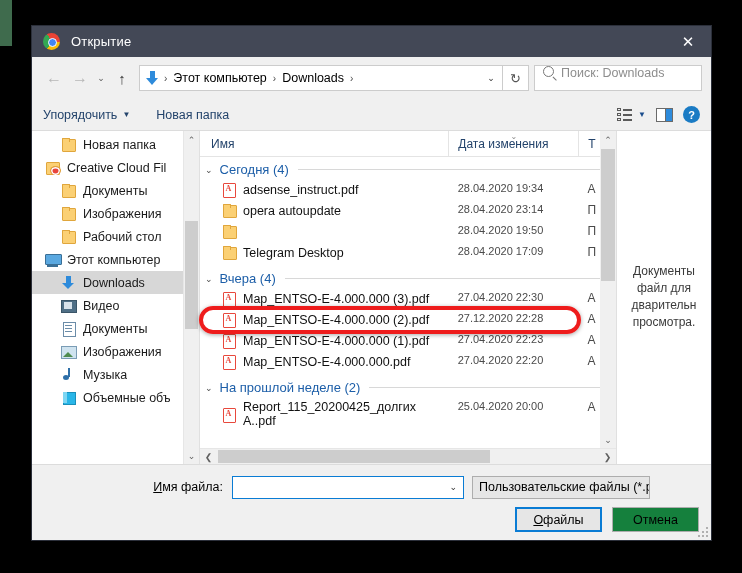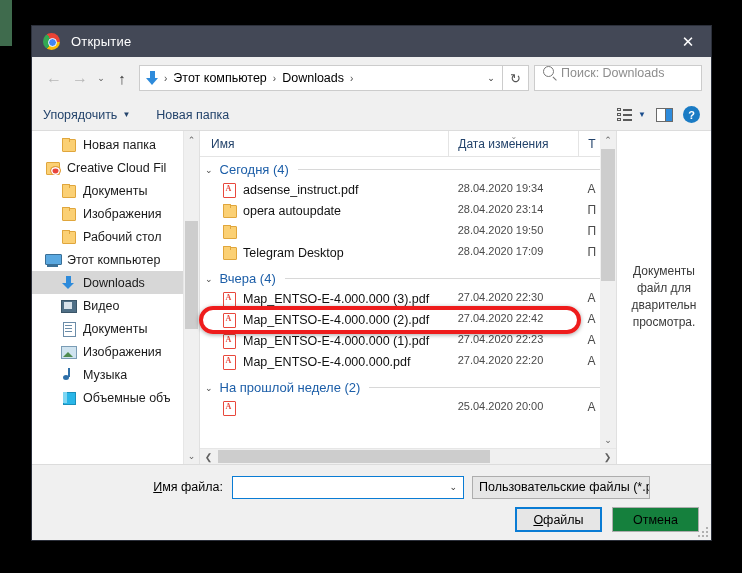--- a/index.html
+++ b/index.html
@@ -559,21 +559,21 @@
                 <span>Map_ENTSO-E-4.000.000 (3).pdf</span>
               </div>
               <div class="cell-date">27.04.2020 22:30</div>
               <div class="cell-type">А</div>
             </div>
             <div class="row">
               <div class="cell-name">
                 <span class="ico-pdf"></span>
                 <span>Map_ENTSO-E-4.000.000 (2).pdf</span>
               </div>
-              <div class="cell-date">27.04.2020 22:42</div>
+              <div class="cell-date">27.12.2020 22:28</div>
               <div class="cell-type">А</div>
             </div>
             <div class="row">
               <div class="cell-name">
                 <span class="ico-pdf"></span>
                 <span>Map_ENTSO-E-4.000.000 (1).pdf</span>
               </div>
               <div class="cell-date">27.04.2020 22:23</div>
               <div class="cell-type">А</div>
             </div>
@@ -586,20 +586,21 @@
               <div class="cell-type">А</div>
             </div>
             <div class="group-head">
               <span class="grp-caret">⌄</span>
               <span>На прошлой неделе (2)</span>
               <span class="grp-rule"></span>
             </div>
             <div class="row">
               <div class="cell-name">
                 <span class="ico-pdf"></span>
+                <span>Report_115_20200425_долгих А..pdf</span>
               </div>
               <div class="cell-date">25.04.2020 20:00</div>
               <div class="cell-type">А</div>
             </div>
           </div>
 
         <div class="fl-sb-v">
           <div class="sb-arrow">⌃</div>
           <div class="sb-thumb" style="top:18px;height:132px;"></div>
           <div class="sb-arrow bottom">⌄</div>

